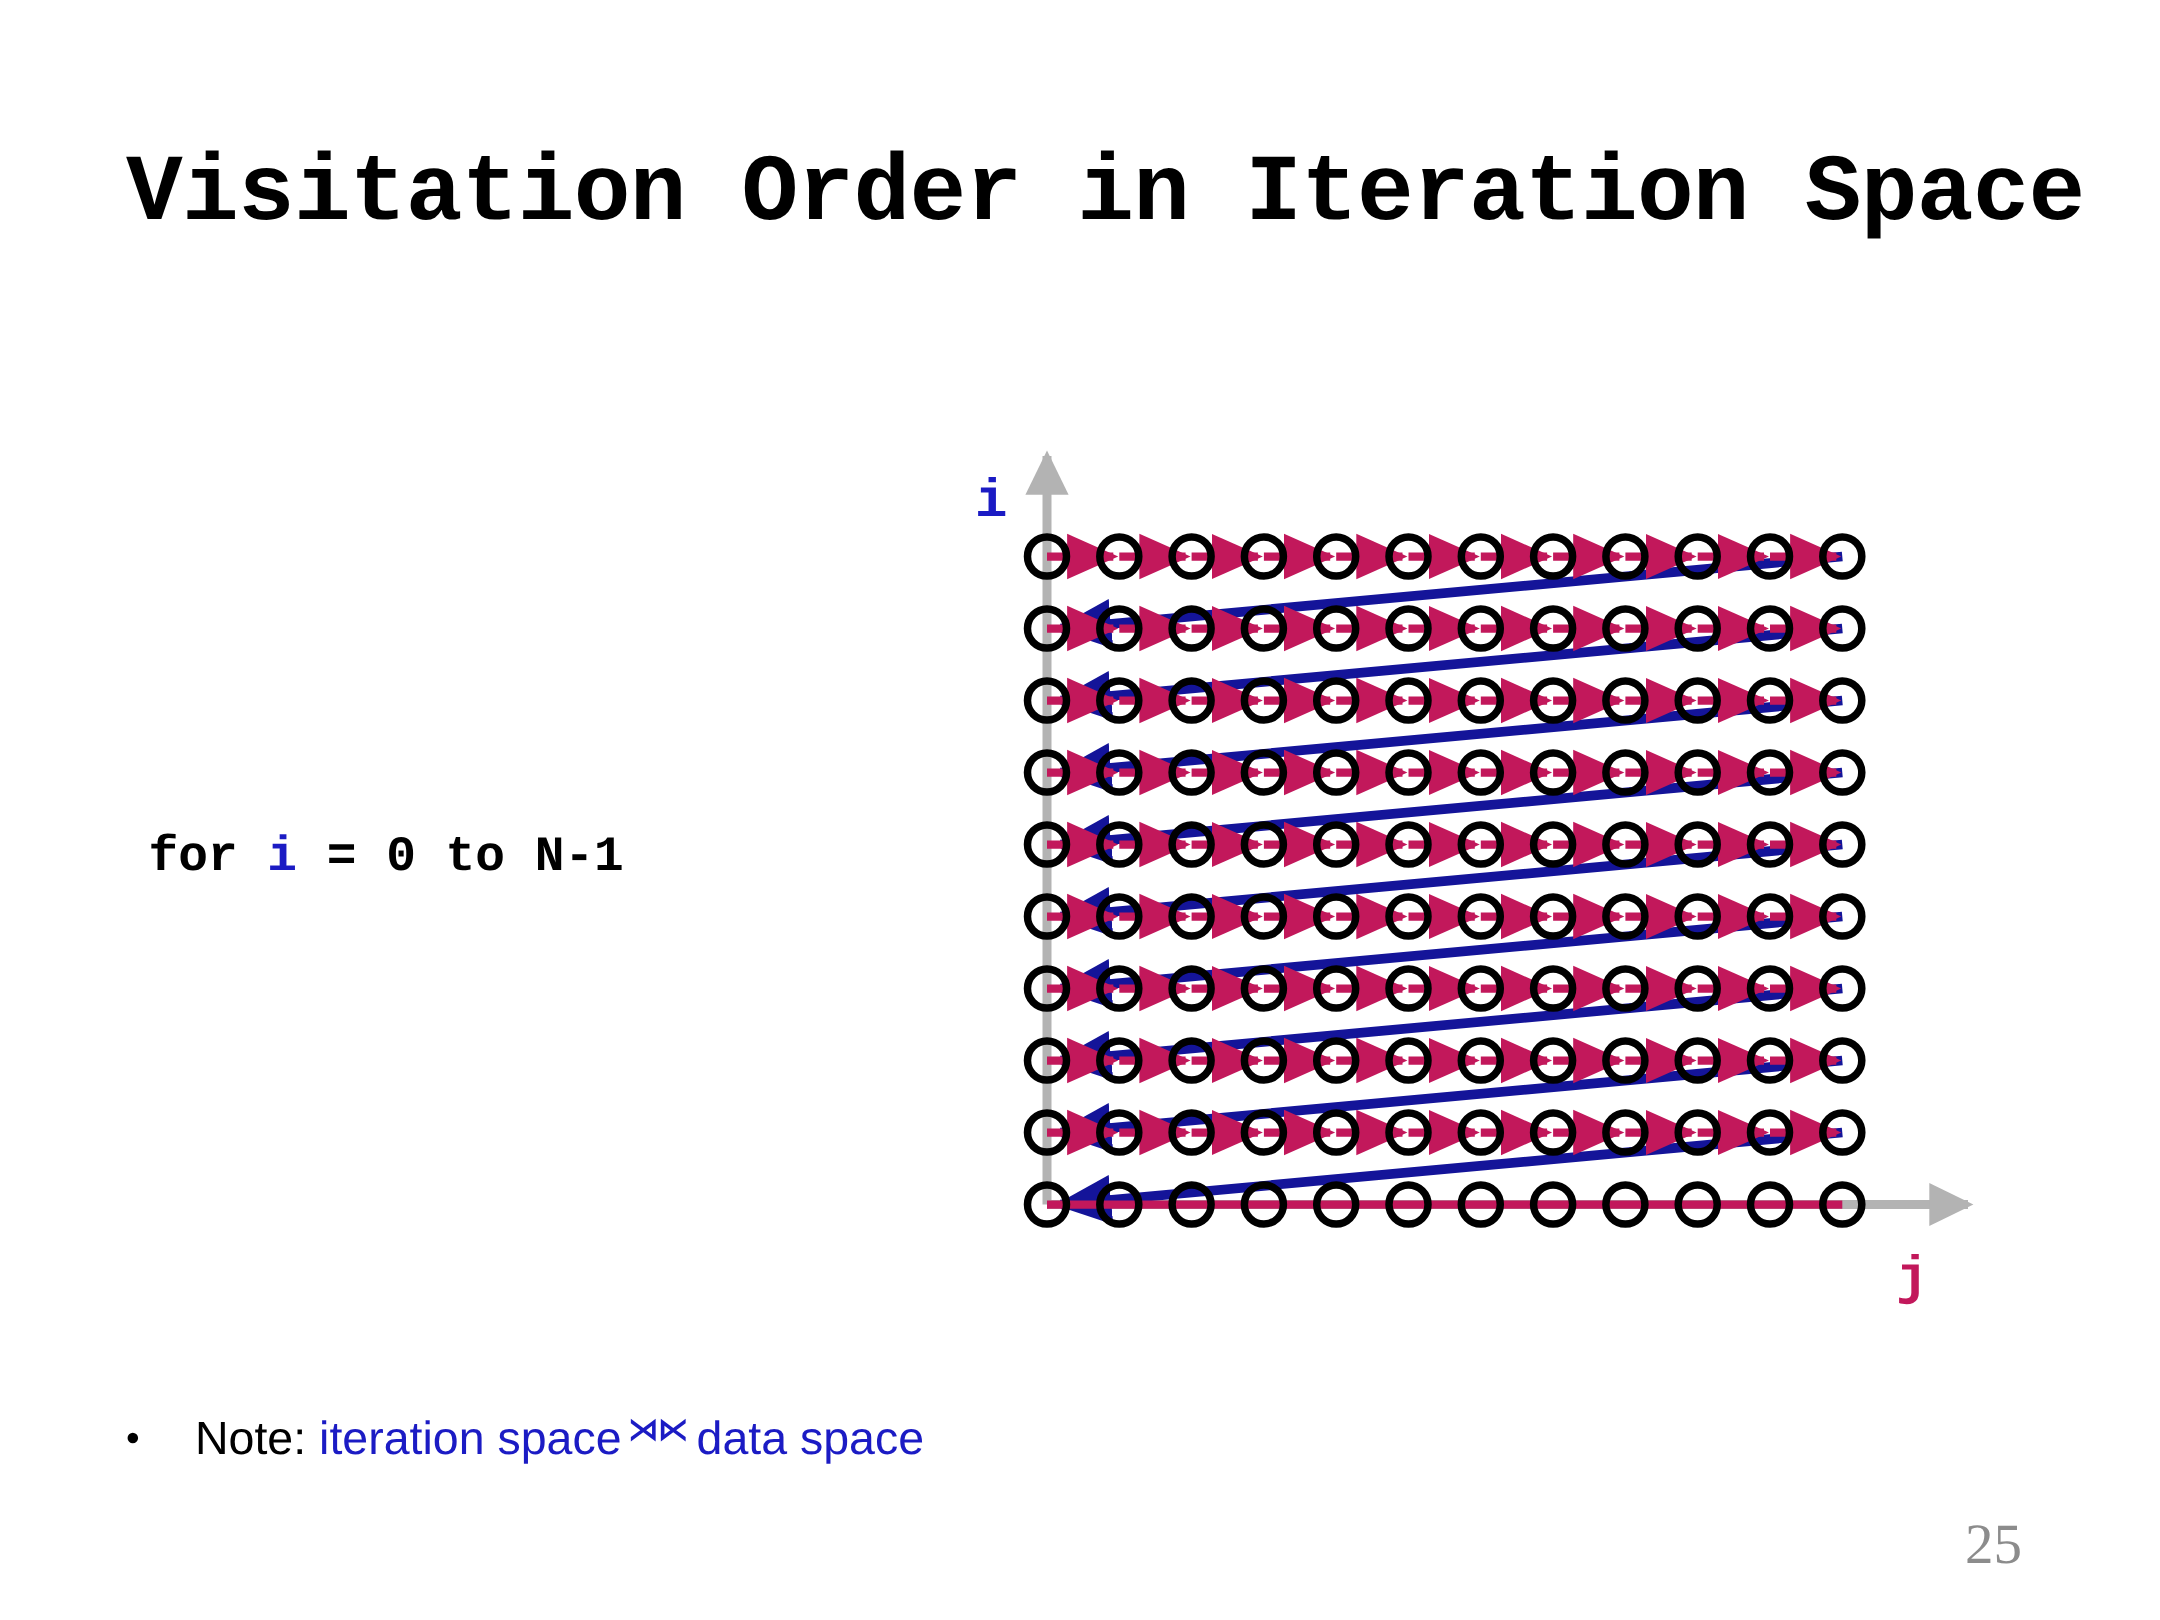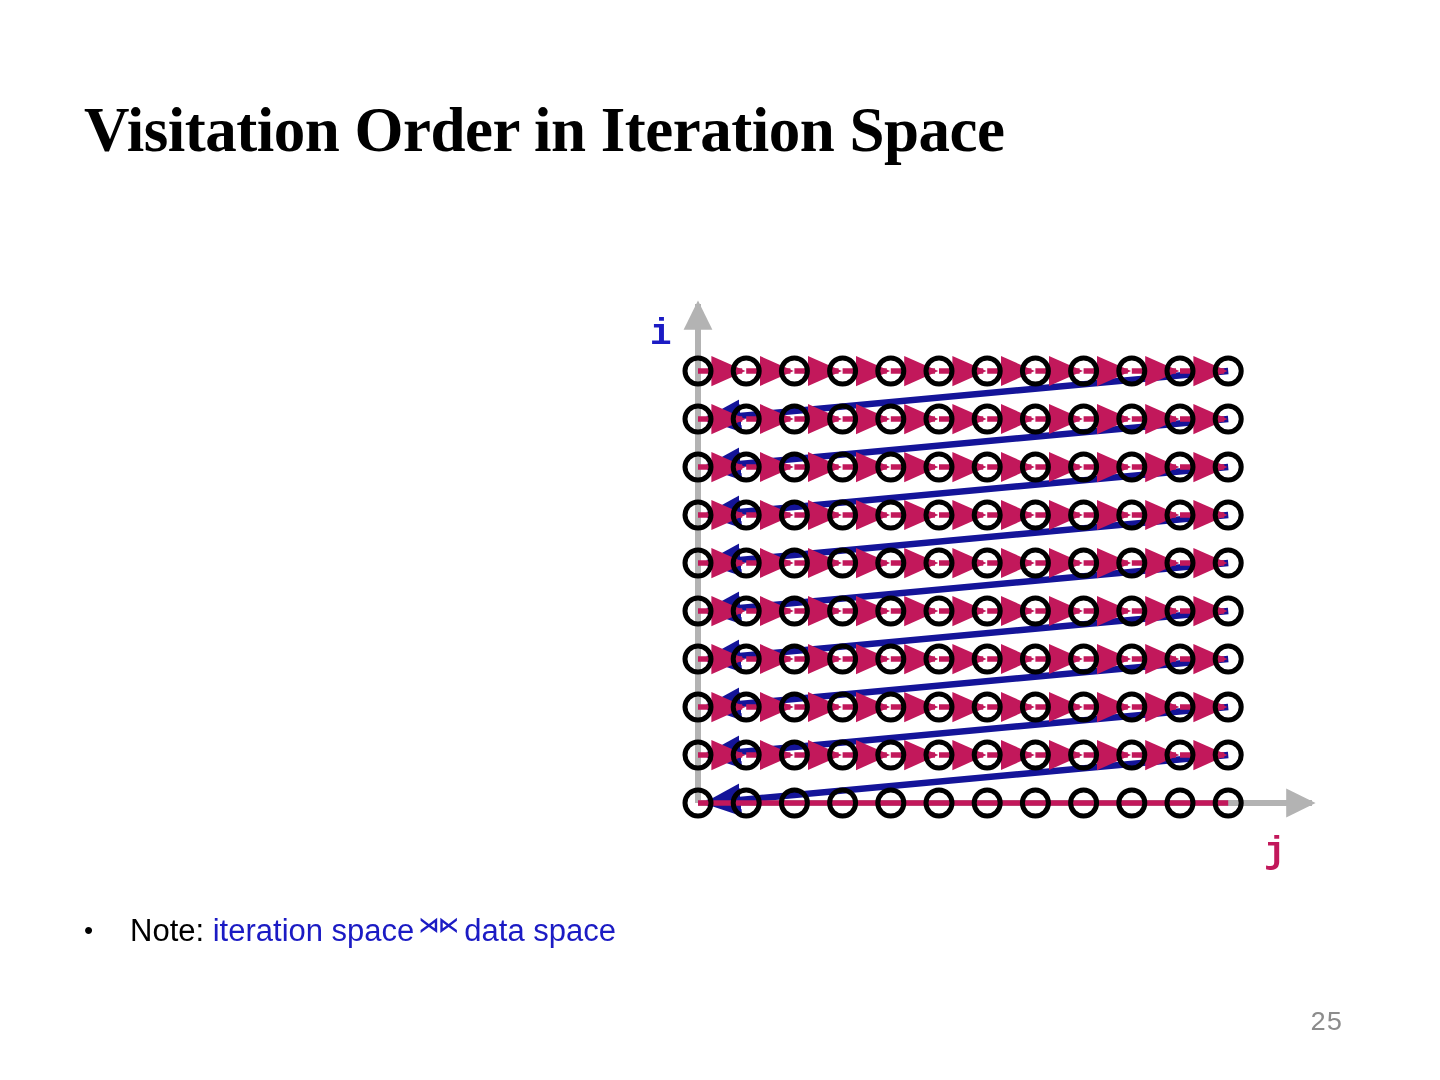--- a/index.html
+++ b/index.html
@@ -15,21 +15,21 @@
     font-family: "Liberation Sans", sans-serif;
     -webkit-font-smoothing: antialiased;
   }
 
   
   #slide-title {
     position: absolute;
     left: 84px;
     top: 92px;
     width: 1280px;
-    font-family: Liberation Serif, serif;
+    font-family: Liberation Mono, monospace;
     font-weight: bold;
     font-size: 63px;
     line-height: 76px;
     letter-spacing: -0.5px;
     color: #000000;
     white-space: nowrap;
   }
 
   
   #code-block {
@@ -66,21 +66,21 @@
     font-weight: bold;
     font-size: 36px;
   }
   .axis-label-i { fill: #1B1BC4; }
   .axis-label-j { fill: #C2185B; }
 
   
   #note-bullet {
     position: absolute;
     left: 84px;
-    top: 902px;
+    top: 930px;
     width: 900px;
     font-family: "Liberation Sans", sans-serif;
     font-size: 31px;
     line-height: 46px;
     color: #000000;
     white-space: nowrap;
   }
   #note-bullet .bullet-dot {
     display: inline-block;
     width: 46px;
@@ -98,31 +98,32 @@
     vertical-align: 9px;
     letter-spacing: -1px;
     padding: 0 6px 0 4px;
   }
 
   
   #page-number {
     position: absolute;
     left: 1310px;
     top: 1008px;
-    font-family: Liberation Mono, monospace;
-    font-size: 27px;
+    font-family: Liberation Serif, serif;
+    font-size: 38px;
     color: #8C8C8C;
   }
 </style>
 </head>
 <body>
 
 <div id="slide-title">Visitation Order in Iteration Space</div>
 
 <div id="code-block">
+  <span class="ln"><span>for </span><span class="tok-i">i</span><span> = 0 to N-1</span></span>
 </div>
 
 <div id="iteration-diagram">
   <svg viewBox="0 0 720 600" xmlns="http://www.w3.org/2000/svg">
     <defs>
       <marker id="arrow-row" markerWidth="7" markerHeight="7" refX="5.6" refY="3.1" orient="auto" markerUnits="strokeWidth">
         <path d="M0,0.35 L6.2,3.1 L0,5.85 z" fill="#C2185B"></path>
       </marker>
       <marker id="arrow-wrap" markerWidth="6.4" markerHeight="6.4" refX="5.2" refY="2.9" orient="auto" markerUnits="strokeWidth">
         <path d="M0,0.35 L5.8,2.9 L0,5.45 z" fill="#141499"></path>

